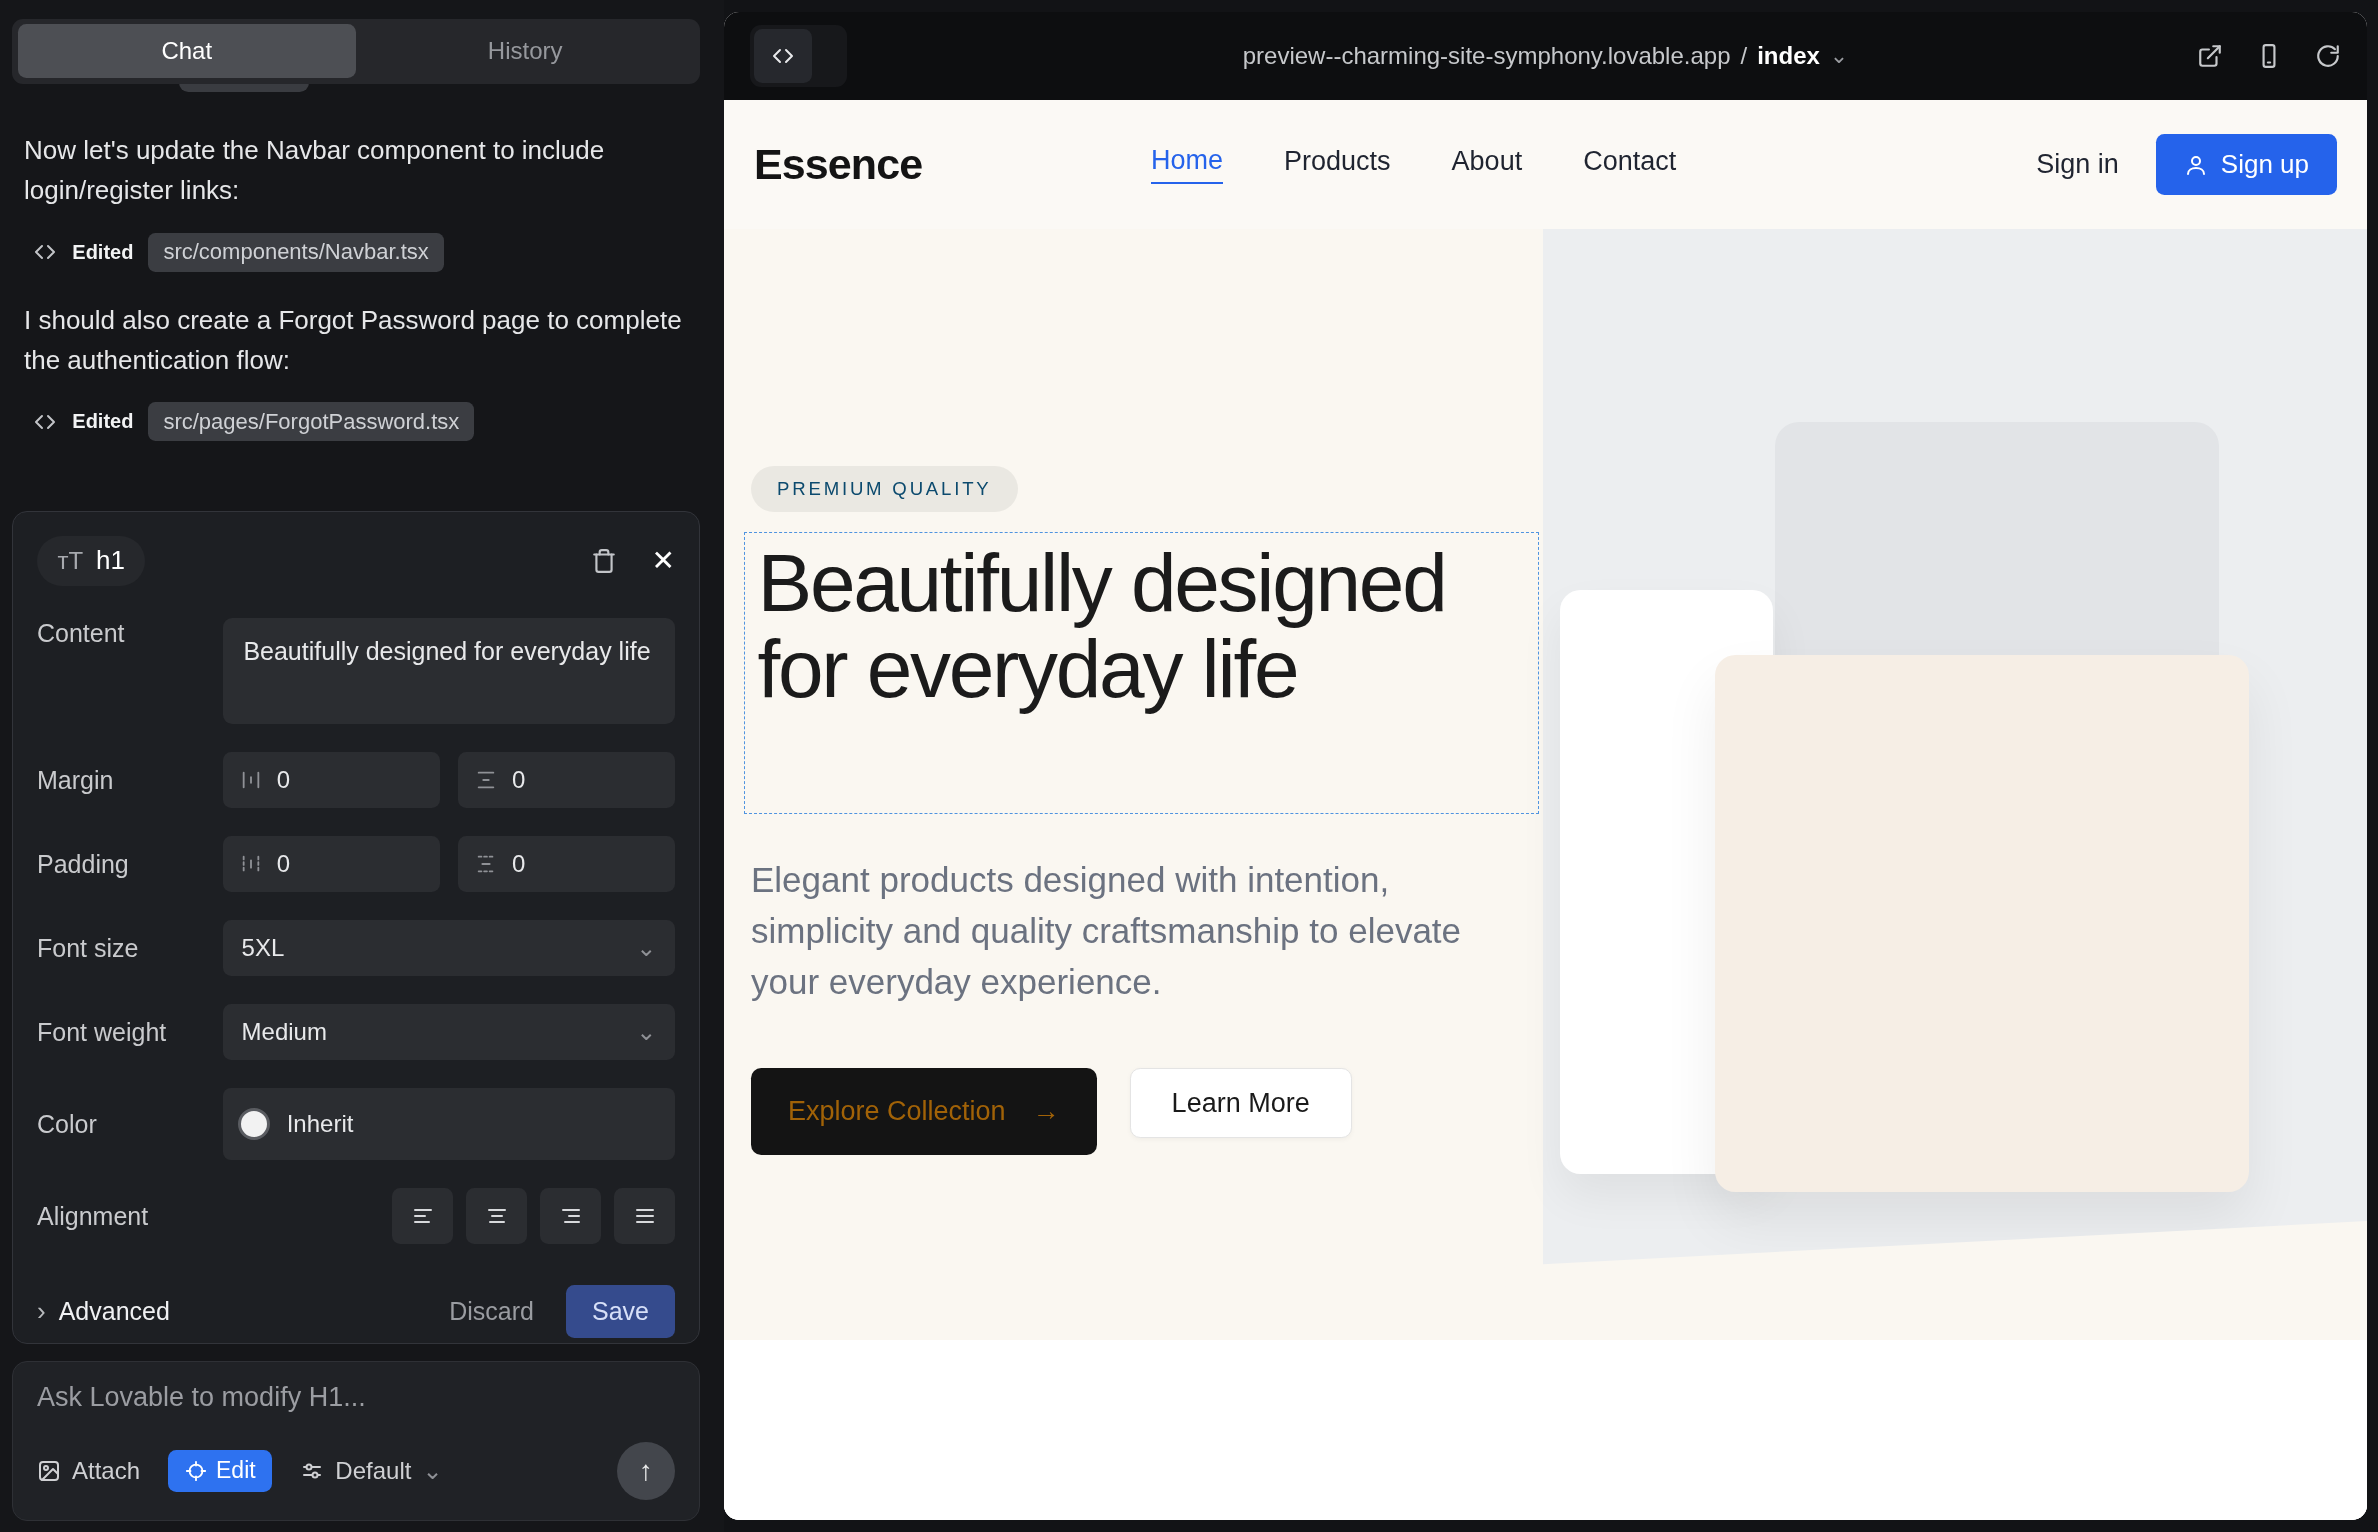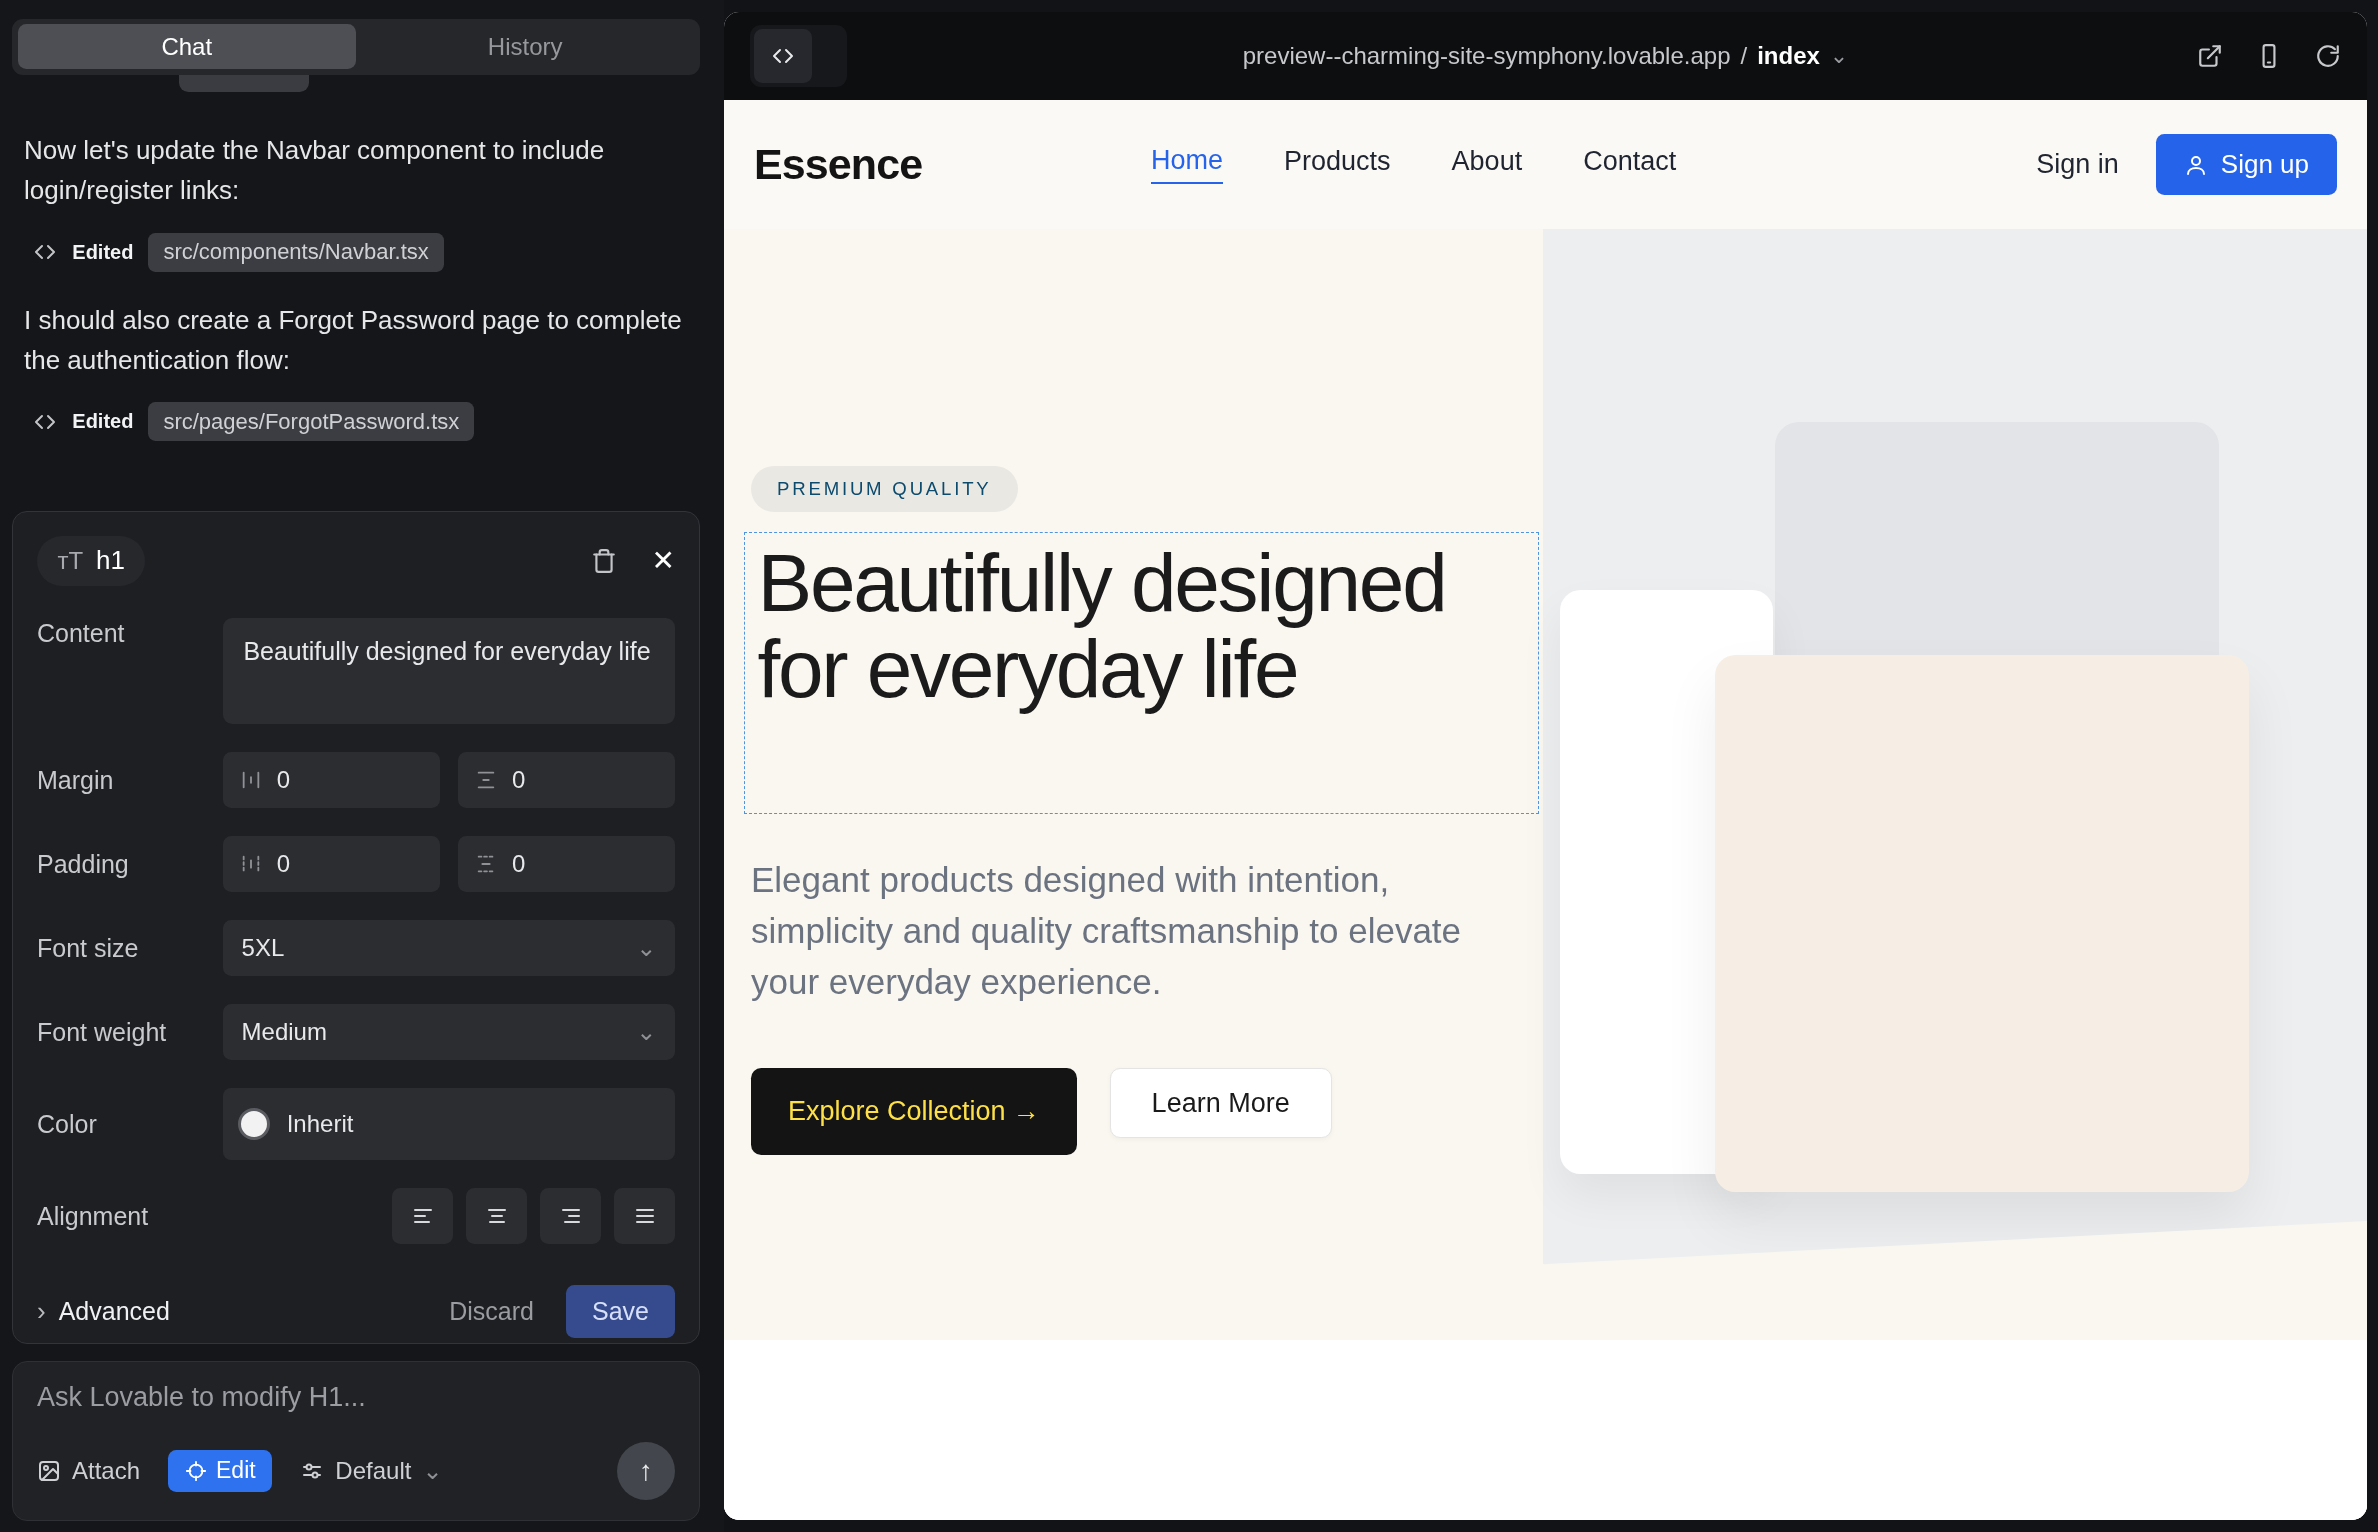--- a/index.html
+++ b/index.html
@@ -1,21 +1,21 @@
 <!DOCTYPE html>
 <html style="font-size:15px"><head>
 <meta charset="utf-8">
 <style>
   * { margin:0; padding:0; box-sizing:border-box; }
   html,body { width:2378px; height:1532px; background:#121316; font-family:"Liberation Sans", sans-serif; overflow:hidden; }
 
   
   .sidebar { position:absolute; left:0; top:0; width:724px; height:1532px; background:#151619; }
 
-  .tabbar { position:absolute; left:12px; top:18.6px; width:688px; height:56px; background:#26272b; border-radius:11px; display:flex; padding:5.6px; z-index:2; }
+  .tabbar { position:absolute; left:12px; top:18.6px; width:688px; height:65px; background:#26272b; border-radius:11px; display:flex; padding:5.6px; z-index:2; }
   .tab { flex:1; display:flex; align-items:center; justify-content:center; font-size:24px; color:#96989d; border-radius:8.3px; cursor:pointer; }
   .tab.active { background:#4d4f54; color:#ffffff; }
 
   .chip-partial { position:absolute; left:179px; top:59px; width:130px; height:33px; background:#3a3c41; border-radius:9.3px; z-index:1; }
 
   .chat { position:absolute; left:24px; top:130px; width:677px; z-index:1; }
   .msg { font-size:26px; line-height:1.55; color:#e6e7e9; margin-bottom:22px; }
   .edit-row { display:flex; align-items:center; gap:15px; margin:5.6px 0 28px 9.3px; color:#9fa1a6; }
   .edit-label { font-size:20px; font-weight:700; color:#f2f3f4; }
   .file-chip { background:#3b3d42; color:#cfd1d5; font-size:22px; padding:6.5px 15px; border-radius:7.4px; }
@@ -89,21 +89,21 @@
   .shape-a { position:absolute; left:1051px; top:193px; width:444px; height:422px; border-radius:24px; background:#e2e4e7; }
   .shape-b { position:absolute; left:836px; top:361px; width:213px; height:584px; border-radius:20.4px; background:#ffffff; box-shadow:0 22px 46px rgba(0,0,0,0.06); }
   .shape-c { position:absolute; left:991px; top:426px; width:534px; height:537px; border-radius:20.4px; background:#f6eee5; box-shadow:0 28px 56px rgba(0,0,0,0.07); }
   .wedge { position:absolute; left:788px; bottom:-65px; width:1020px; height:139px; background:#faf7f1; transform:rotate(-3deg); transform-origin:left bottom; }
 
   .badge { position:absolute; left:27px; top:237px; display:inline-flex; align-items:center; background:#eae8e2; border-radius:927px; padding:12px 26px; font-size:18.6px; letter-spacing:2.8px; color:#0c4a6e; font-weight:500; }
   .sel-box { position:absolute; left:19.5px; top:303px; width:795px; height:282px; border:1.9px dashed #4f94e0; }
   .hero-h1 { padding:7.4px 13px; font-size:82px; font-weight:500; line-height:1.05; letter-spacing:-2.3px; color:#1b1b1b; }
   .hero-p { position:absolute; left:27px; top:626px; width:751px; font-size:35px; line-height:1.45; color:#6b7280; }
   .cta-row { position:absolute; left:27px; top:839px; display:flex; gap:33px; }
-  .cta-primary { height:87px; display:flex; align-items:center; gap:7px; background:#141414; color:#fde047; font-size:27px; padding:0 37px; border-radius:10.2px; cursor:pointer; }
+  .cta-primary { height:87px; display:flex; align-items:center; gap:27px; background:#141414; color:#a16207; font-size:27px; padding:0 37px; border-radius:10.2px; cursor:pointer; }
   .cta-secondary { height:70px; display:flex; align-items:center; background:#ffffff; border:0.9px solid #e4e4e4; color:#1a1a1a; font-size:27px; padding:0 41px; border-radius:10.2px; cursor:pointer; box-shadow:0 1.9px 5.6px rgba(0,0,0,0.04); }
 
   .below-hero { height:180px; background:#ffffff; }
 </style>
 </head>
 <body>
 
 <div class="sidebar">
 
   <div class="chip-partial"></div>

